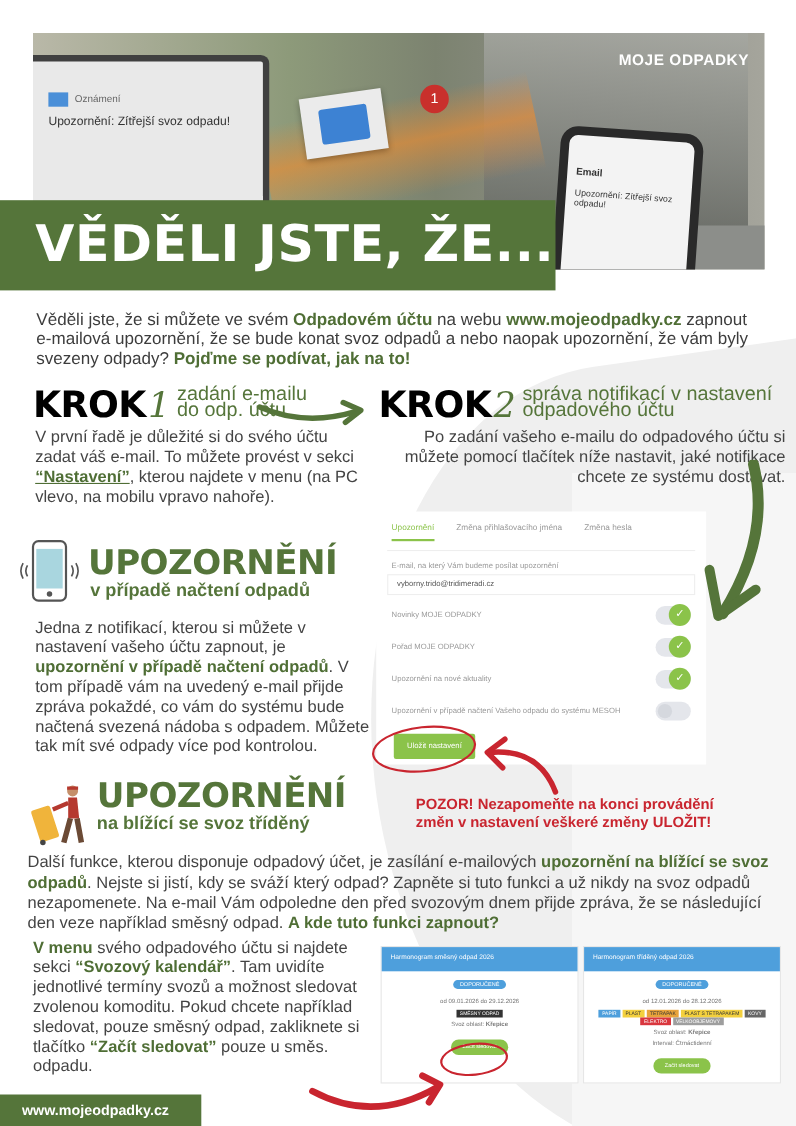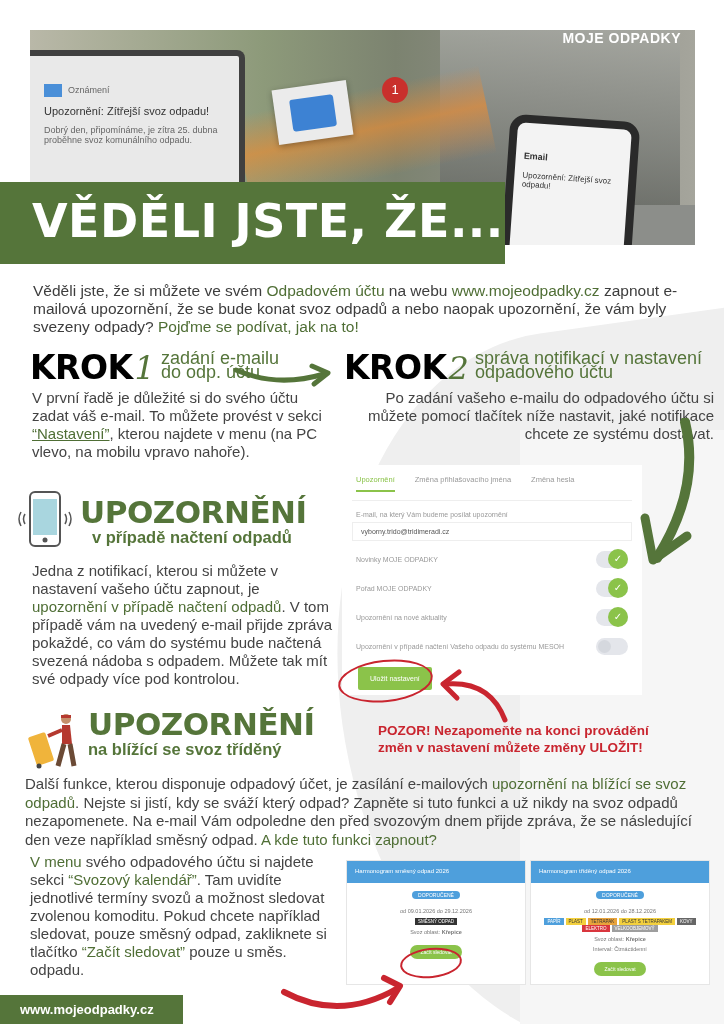--- a/index.html
+++ b/index.html
@@ -16,26 +16,26 @@
   .hero .laptop .subj { font-size: 11px; color: #333; margin: 8px 0 8px; }
   .hero .laptop .lt-mail { display:inline-block; width:18px; height:13px; background:#4a8fd8; margin-right:6px; vertical-align:middle;}
   .hero .streaks { position:absolute; left:210px; top:60px; width:250px; height:90px; background: linear-gradient(180deg, rgba(230,130,40,0) 0%, rgba(235,140,50,0.65) 45%, rgba(230,130,40,0) 100%); transform: rotate(-12deg); }
   .hero .envelope { position: absolute; left: 245px; top: 55px; width: 75px; height: 55px; background: #ebebeb; transform: rotate(-8deg); box-shadow: 0 2px 6px rgba(0,0,0,0.3); }
   .hero .envelope .inner { position:absolute; left:16px; top:12px; width:44px; height:32px; background:#3d82d3; border-radius:3px; }
   .hero .badge { position: absolute; left: 352px; top: 47px; width: 26px; height: 26px; border-radius: 50%; background: #c9302c; color: #fff; font-size: 13px; text-align: center; line-height: 26px; }
   .hero .truck { position:absolute; left:410px; top:0; width:240px; height:200px; background: linear-gradient(180deg,#a6a8a2 0%, #7a7d78 60%, #5a5d58 100%); opacity:.8; }
   .hero .road { position:absolute; left:240px; bottom:0; width:430px; height:40px; background:#8c8e8a; }
   .hero .phone { position: absolute; left: 475px; top: 88px; width: 130px; height: 160px; background: #2a2a2a; border-radius: 16px; transform: rotate(4deg); padding: 8px; }
   .hero .phone .screen { width:100%; height:100%; background:#f3f3f3; border-radius:8px; padding:28px 8px; font-size:8px; color:#333; }
-  .logo { position: absolute; right: 14px; top: 0; color: #fff; font-weight: bold; font-size: 14px; letter-spacing: .5px; }
+  .logo { position: absolute; right: 14px; top: 16px; color: #fff; font-weight: bold; font-size: 14px; letter-spacing: .5px; }
 
   .title-bar { left: 0; top: 182px; width: 505px; height: 82px; background: #55753a; color: #fff; font-size: 46px; font-weight: bold; padding: 12px 0 0 32px; letter-spacing: .5px; font-family: "DejaVu Sans", sans-serif; }
 
   .intro { left: 33px; top: 282px; width: 660px; font-size: 15.5px; line-height: 18px; color: #3d3d3d; }
-  b.g, .g { color: #4f6e35; font-weight: normal; margin-top: 33px; }
+  b.g, .g { color: #4f6e35; font-weight: bold; margin-top: 33px; }
 
   .krok { font-weight: bold; color: #000000; font-size: 33px; font-family: "DejaVu Sans", sans-serif; letter-spacing: -0.5px; }
   .krok-num { font-family: "DejaVu Serif", serif; font-style: italic; font-weight: normal; font-size: 32px; color: #55753a; margin: 0 6px 0 2px; }
   .krok-sub { display: inline-block; font-size: 18px; font-weight: normal; color: #55753a; line-height: 14px; vertical-align: top; margin-top: 3px; }
 
   .krok1 { left: 30px; top: 348px; }
   .krok2 { left: 344px; top: 348px; }
   .arrow1 { left: 232px; top: 360px; }
 
   .body-text { font-size: 15px; line-height: 18px; color: #444; }
@@ -93,21 +93,20 @@
 <div class="bg-shape bg1"></div>
 <div class="bg-shape bg2"></div>
 
 <div class="abs hero">
   <div class="truck"></div>
   <div class="road"></div>
   <div class="streaks"></div>
   <div class="laptop">
     <div><span class="lt-mail"></span><span>Oznámení</span></div>
     <div class="subj">Upozornění: Zítřejší svoz odpadu!</div>
-    <div>Dobrý den, připomínáme, je zítra 25. dubna proběhne svoz komunálního odpadu.</div>
   </div>
   <div class="envelope">
       <div class="inner"></div>
     </div>
   <div class="badge">1</div>
   <div class="phone">
     <div class="screen">
       <div style="font-weight:bold;font-size:9px;margin-bottom:10px;">Email</div>
       <div>Upozornění: Zítřejší svoz odpadu!</div>
     </div>
@@ -185,29 +184,29 @@
 
 <svg class="abs upoz1-icon" width="58" height="58" viewBox="0 0 58 58">
   <rect x="14" y="2" width="30" height="54" rx="5" fill="#fff" stroke="#555" stroke-width="2"></rect>
   <rect x="17" y="9" width="24" height="36" fill="#a9d6df"></rect>
   <circle cx="29" cy="50" r="2.5" fill="#555"></circle>
   <path d="M9 24 Q6 29 9 34 M5 22 Q1 29 5 36" stroke="#555" stroke-width="1.5" fill="none"></path>
   <path d="M49 24 Q52 29 49 34 M53 22 Q57 29 53 36" stroke="#555" stroke-width="1.5" fill="none"></path>
 </svg>
 <div class="abs upoz1">
   <div class="upoz-title">UPOZORNĚNÍ</div>
-  <div class="upoz-sub" style="margin-left:12px">v případě načtení odpadů</div>
+  <div class="upoz-sub" style="margin-left:2px">v případě načtení odpadů</div>
 </div>
 <div class="abs body-text upoz1-text">
   <span>Jedna z notifikací, kterou si můžete v nastavení vašeho účtu zapnout, je </span><b class="g">upozornění v případě načtení odpadů</b><span>. V tom případě vám na uvedený e-mail přijde zpráva pokaždé, co vám do systému bude načtená svezená nádoba s odpadem. Můžete tak mít své odpady více pod kontrolou.</span>
 </div>
 
 <div class="abs pozor">
   <div>POZOR! Nezapomeňte na konci provádění</div>
-  <div>změn v nastavení můžete změny ULOŽIT!</div>
+  <div>změn v nastavení veškeré změny ULOŽIT!</div>
 </div>
 
 <svg class="abs upoz2-icon" width="58" height="62" viewBox="0 0 58 62">
   <rect x="4" y="24" width="18" height="30" rx="2" fill="#f0b43b" transform="rotate(-18 13 39)"></rect>
   <circle cx="11" cy="56" r="2.5" fill="#444"></circle>
   <circle cx="38" cy="9" r="5" fill="#c58f6a"></circle>
   <path d="M33 5 h10 v3 h-10z" fill="#b5392f"></path>
   <path d="M34 15 L42 15 L44 34 L34 34 Z" fill="#b5392f"></path>
   <path d="M34 20 L20 26" stroke="#b5392f" stroke-width="4"></path>
   <path d="M36 34 L30 56 M42 34 L46 56" stroke="#6b4a35" stroke-width="5"></path>

